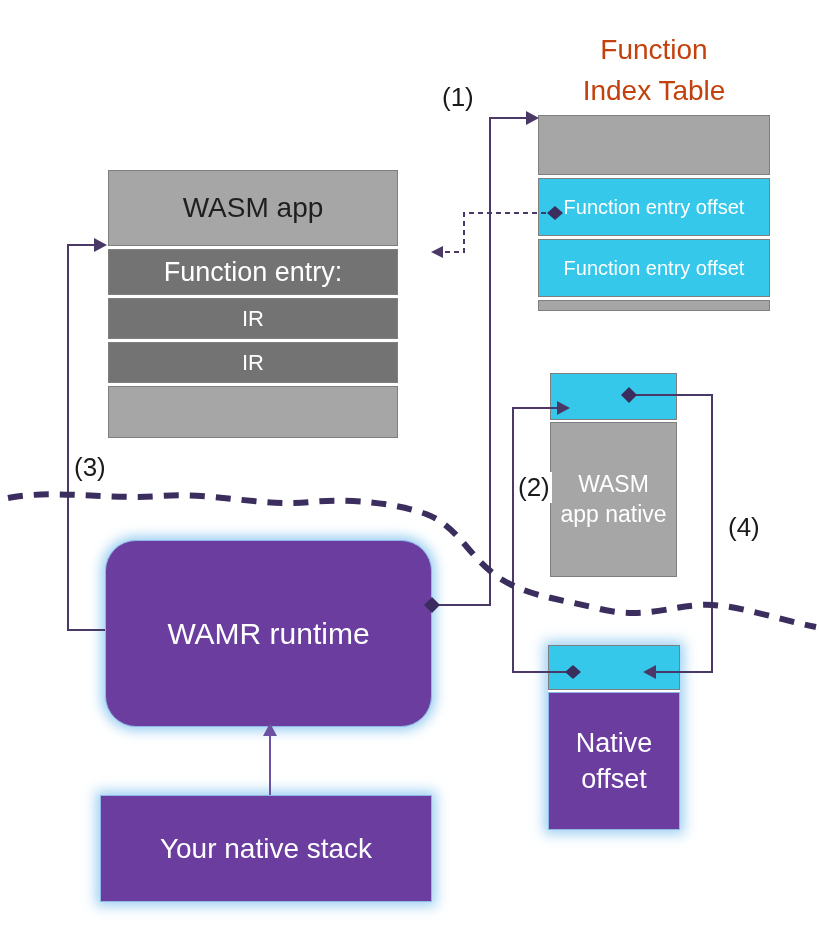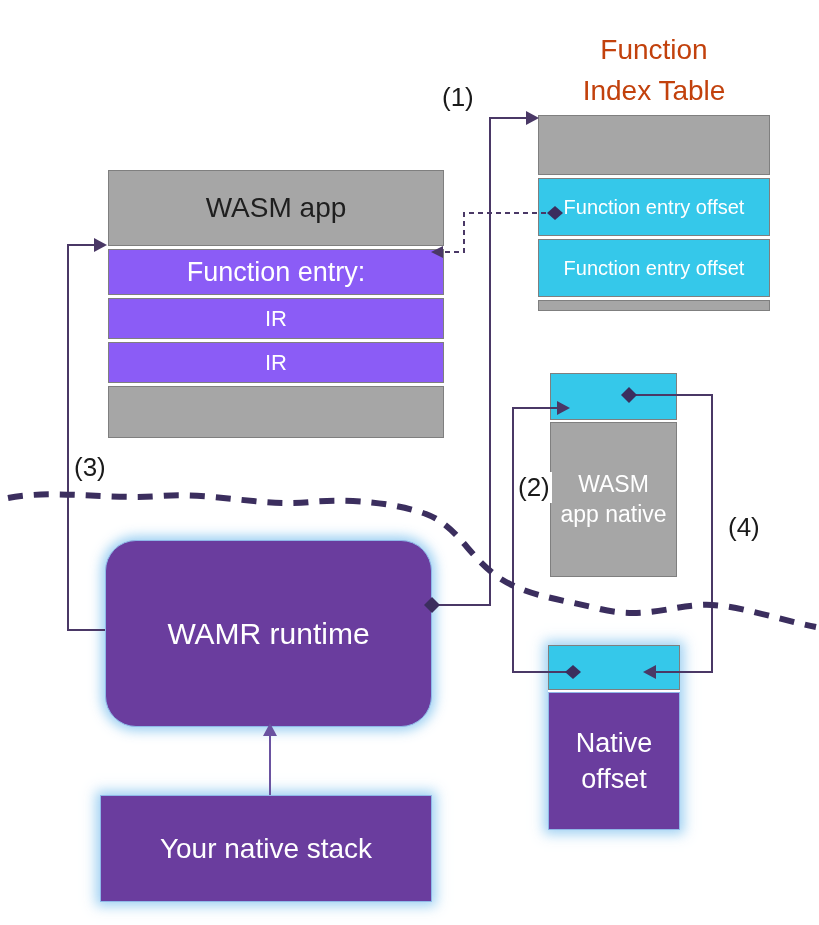--- a/index.html
+++ b/index.html
@@ -14,25 +14,25 @@
     font-size:28px;line-height:1.45;color:#c2410c;}
   .fit-box{left:538px;top:115px;width:232px;height:196px;
     display:flex;flex-direction:column;gap:3px;background:#ffffff;}
   .fit-gray-top{height:58px;background:#a6a6a6;border:1px solid #7f7f7f;}
   .fit-row{height:56px;background:#35c8ea;border:1px solid #7f7f7f;
     color:#ffffff;font-size:20px;line-height:1.3;display:flex;
     align-items:center;justify-content:center;text-align:center;padding:0 6px;}
   .fit-gray-bottom{flex:1;background:#a6a6a6;border:1px solid #7f7f7f;}
 
   
-  .wasm-app{left:108px;top:170px;width:336px;height:268px;
+  .wasm-app{left:108px;top:170px;width:290px;height:268px;
     display:flex;flex-direction:column;gap:3px;background:#ffffff;}
   .wasm-app-header{height:74px;background:#a6a6a6;border:1px solid #7f7f7f;
     color:#1f1f1f;font-size:28px;display:flex;align-items:center;justify-content:center;}
-  .wasm-row{background:#8b5cf6;border:1px solid #7f7f7f;color:#ffffff;
+  .wasm-row{background:#737373;border:1px solid #7f7f7f;color:#ffffff;
     display:flex;align-items:center;justify-content:center;}
   .wasm-row-entry{height:44px;font-size:27px;}
   .wasm-row-ir{height:39px;font-size:22px;}
   .wasm-app-footer{flex:1;background:#a6a6a6;border:1px solid #7f7f7f;}
 
   
   .wasm-stack{left:550px;top:373px;width:127px;height:204px;
     display:flex;flex-direction:column;gap:2px;}
   .stack-cyan{height:45px;background:#35c8ea;border:1px solid #7f7f7f;}
   .wasm-stack-body{flex:1;background:#a6a6a6;border:1px solid #7f7f7f;

